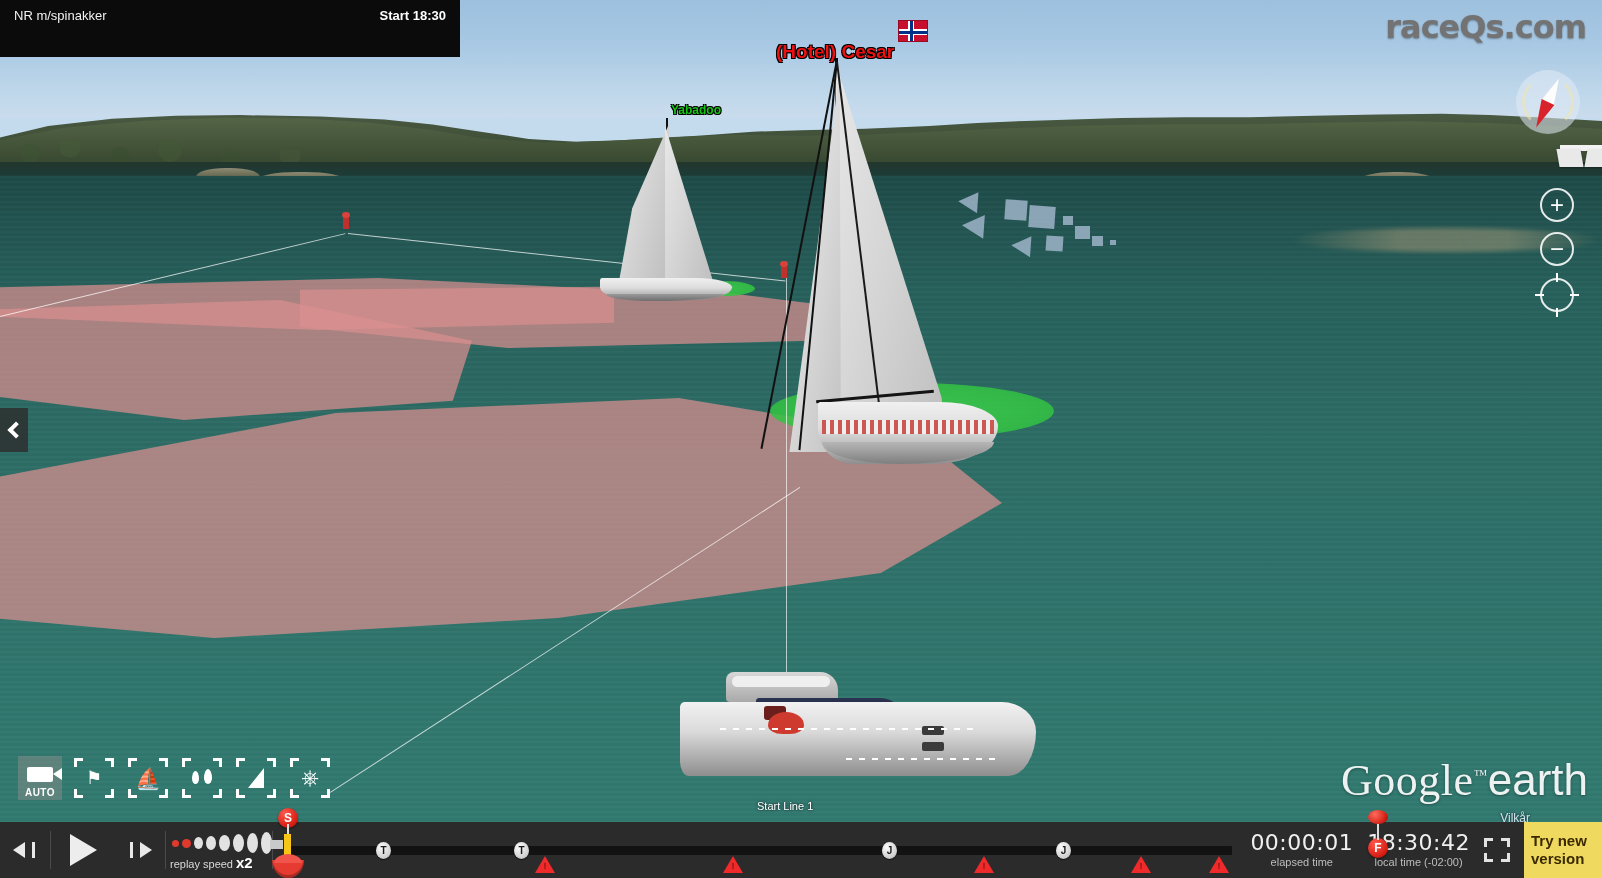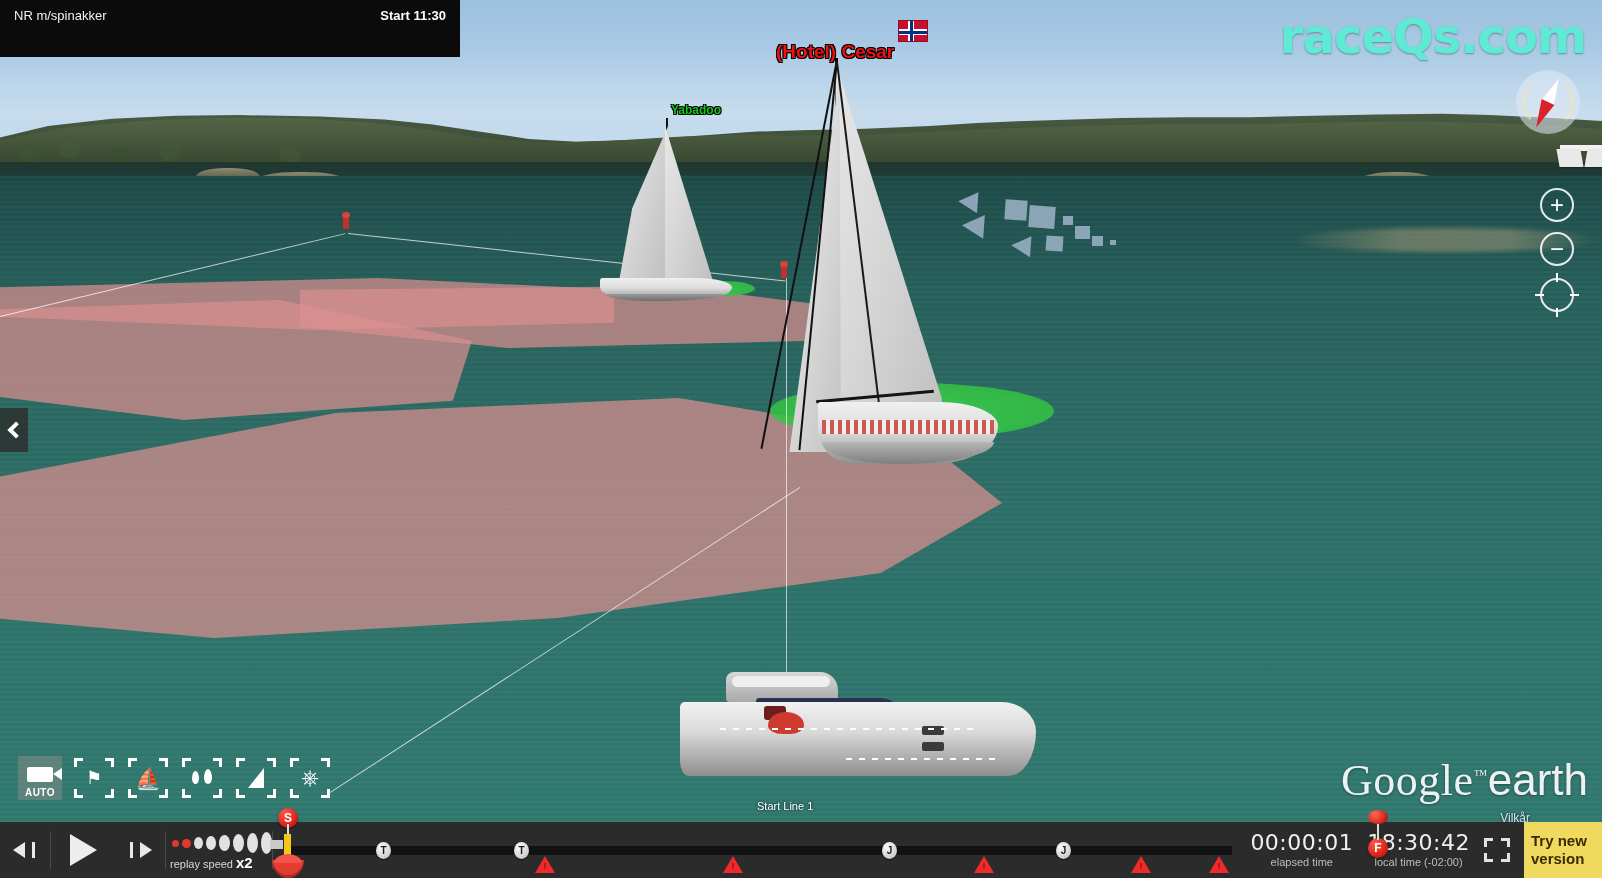--- a/index.html
+++ b/index.html
@@ -127,21 +127,21 @@
   }
   .rh-row { display:flex; justify-content: space-between; align-items: baseline; }
   .rh-title { font-size: 19px; font-weight: 700; letter-spacing: .2px; line-height: 24px; }
   .rh-date { font-size: 13px; font-weight: 700; line-height: 22px; }
   .rh-sub { font-size: 13px; line-height: 19px; color: #f2f2f2; }
   .rh-start { font-size: 13px; font-weight: 700; line-height: 19px; }
 
   
   .rq-logo {
     position: absolute; right: 16px; top: 8px; z-index: 40;
-    font-size: 48px; font-weight: 800; color: #5eead4;
+    font-size: 32px; font-weight: 800; color: #737373;
     letter-spacing: -1px;
     text-shadow: 0 1px 2px rgba(0,0,0,.35);
     font-family: "DejaVu Sans", sans-serif;
   }
   .rq-q { display:inline-block; position:relative; }
 
   
   .boat-label {
     position: absolute; z-index: 30; white-space: nowrap;
     font-weight: 700; font-family: "Liberation Sans", sans-serif;
@@ -457,21 +457,21 @@
       <div style="position:absolute;left:60px;top:60px;width:260px;height:2px;
                   background:repeating-linear-gradient(90deg,#fff 0 6px, transparent 6px 13px);"></div>
       <div style="position:absolute;left:186px;top:90px;width:150px;height:2px;
                   background:repeating-linear-gradient(90deg,#fff 0 6px, transparent 6px 13px);"></div>
     </div>
   </div>
 
   <div class="race-header">
     <div class="rh-row">
       <div class="rh-sub">NR m/spinakker</div>
-      <div class="rh-start">Start 11:30</div>
+      <div class="rh-start">Start 18:30</div>
     </div>
   </div>
 
   <div class="rq-logo">
     <span>race</span><span class="rq-q">Q</span><span>s.com</span>
   </div>
 
   <div class="nav-compass">
     <div class="compass-ring"></div>
     <div class="compass-needle">

